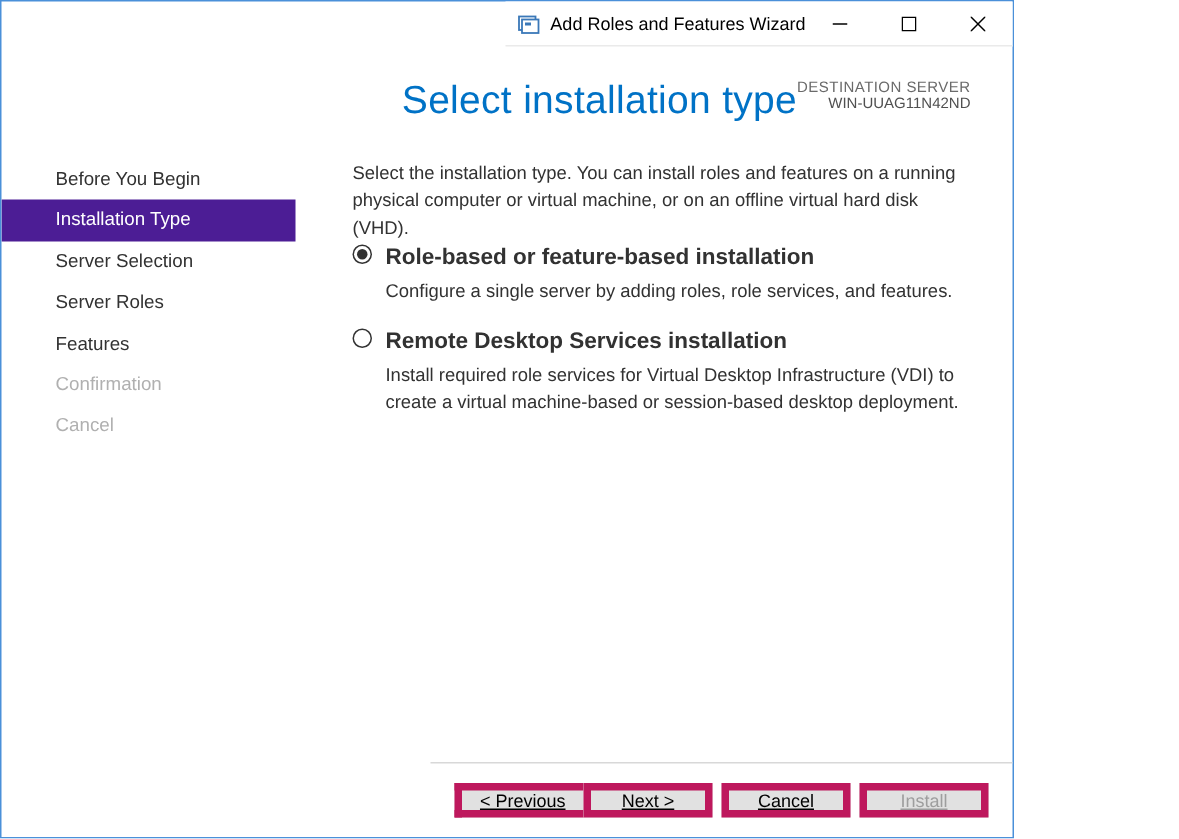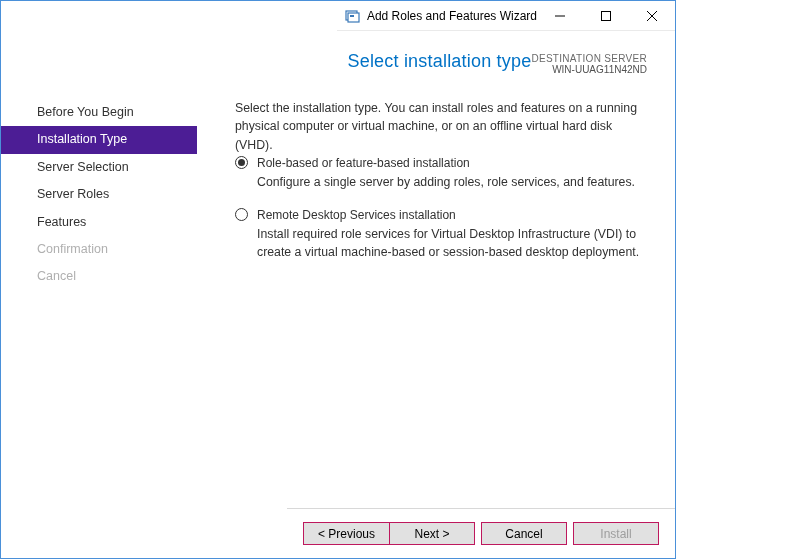--- a/index.html
+++ b/index.html
@@ -56,21 +56,21 @@
       border: none;
       cursor: pointer;
     }
     .header-area {
       padding: 20px 28px 0 28px;
       display: flex;
       justify-content: space-between;
       align-items: flex-start;
     }
     .page-title {
-      font-size: 18px;
+      font-size: 26px;
       font-weight: 300;
       color: #0072c6;
       letter-spacing: 0.2px;
     }
     .dest-block {
       text-align: right;
       font-size: 10px;
       color: #6a6a6a;
       padding-top: 2px;
     }
@@ -130,47 +130,48 @@
     }
     .radio.checked::after {
       content: '';
       width: 7px;
       height: 7px;
       background: #333;
       border-radius: 50%;
     }
     .option-text { flex: 1; }
     .option-title {
-      font-weight: 400;
-      font-size: 12px;
+      font-weight: 700;
+      font-size: 15px;
       margin-bottom: 1px;
     }
     .option-desc {
       font-size: 12.3px;
       color: #323232;
     }
     .footer {
       height: 50px;
       border-top: 1px solid #d8d8d8;
       display: flex;
       justify-content: flex-end;
       align-items: center;
       padding: 0 16px;
       gap: 6px;
     }
     .footer .btn-group { display:flex; }
     .btn {
       min-width: 86px;
       height: 23px;
-      border: 1px solid #be185d;
+      border: 5px solid #be185d;
       background: #e1e1e1;
       font-size: 12px;
       color: #000;
       cursor: pointer;
       font-family: inherit;
+      text-decoration: underline;
     }
     .btn:disabled {
       color: #9e9e9e;
       cursor: default;
     }
     .btn-group .btn:first-child { border-right: none; }
   </style>
 </head>
 <body>
 

